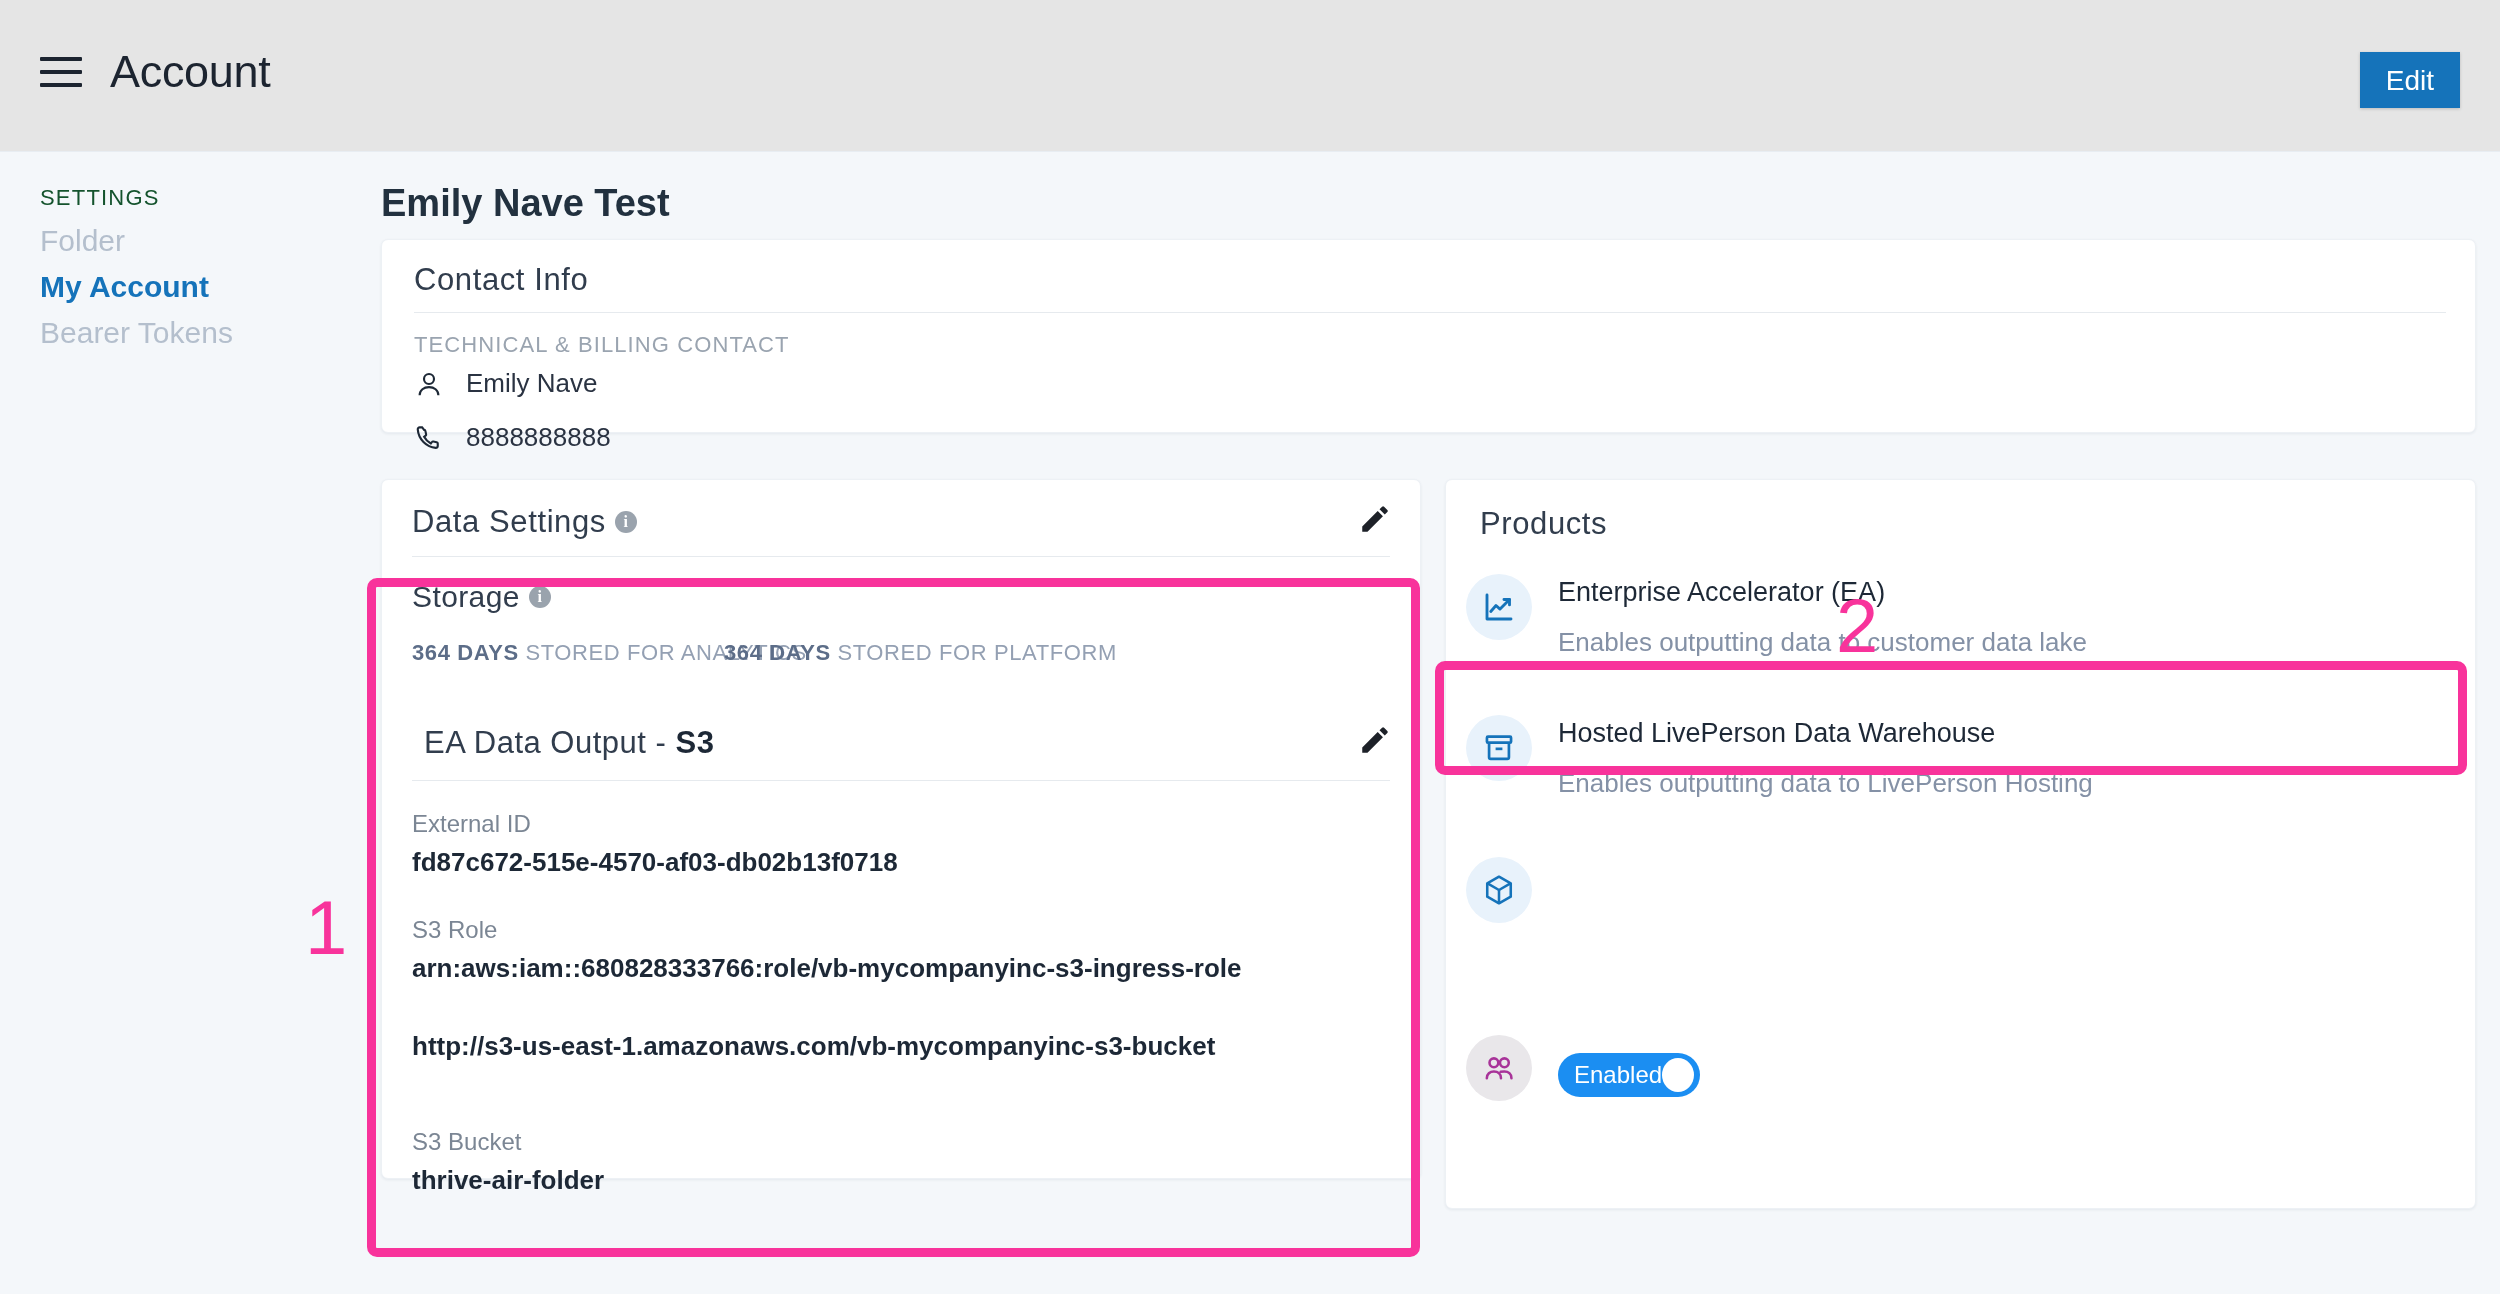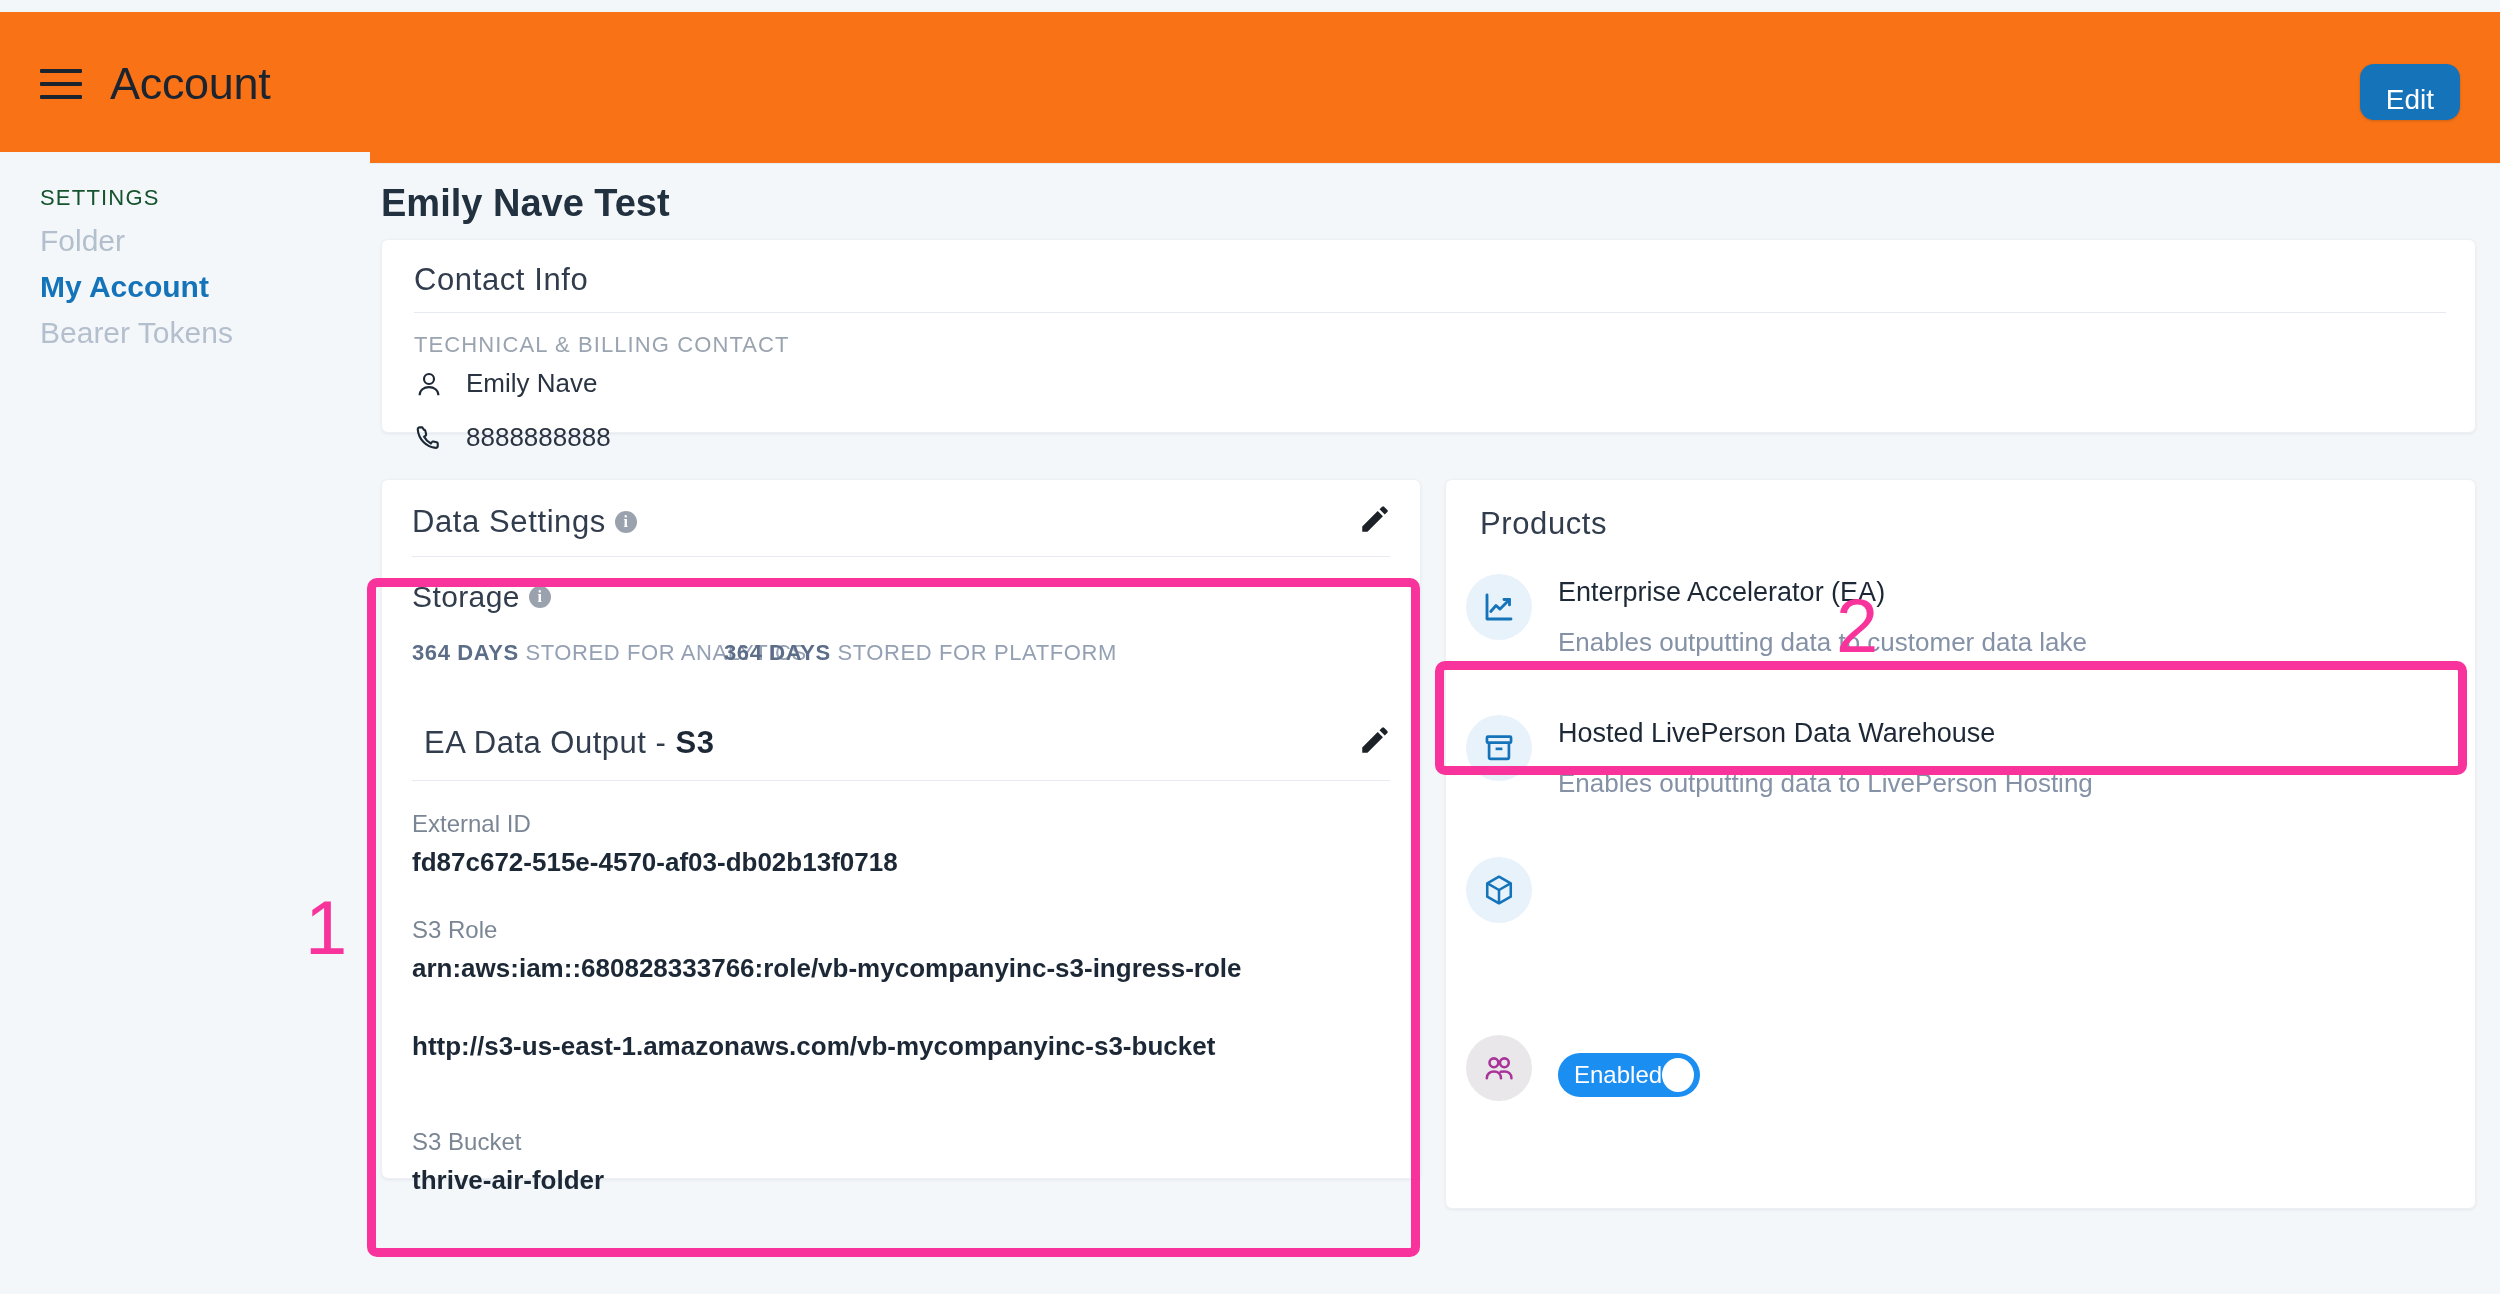--- a/index.html
+++ b/index.html
@@ -7,39 +7,39 @@
     width: 2500px; height: 1294px;
     font-family: "Liberation Sans", sans-serif;
     background: #f4f7fa;
     overflow: hidden;
   }
   #root { position: relative; width: 2500px; height: 1294px; }
 
   
   .topbar {
     position: absolute; left: 0; top: 0; width: 2500px; height: 152px;
-    background: #f97316;
+    background: #e5e5e5;
     border-bottom: 1px solid #e8edf2;
-    display: flex; align-items: center; margin-top: 12px;
+    display: flex; align-items: center;
   }
   .hamburger {
     position: absolute; left: 40px; top: 50px;
     width: 42px; height: 44px; cursor: pointer;
     display: flex; flex-direction: column; justify-content: space-between; padding: 7px 0;
   }
   .hamburger span { display: block; width: 42px; height: 4px; background: #1c2430; border-radius: 1px; }
   .topbar-title {
     position: absolute; left: 110px; top: 46px;
     font-size: 45px; font-weight: 500; color: #1c2430; letter-spacing: -0.3px;
   }
   .edit-button {
     position: absolute; right: 40px; top: 52px;
     background: #1573ba; color: #ffffff;
-    border: none; border-radius: 14px;
-    padding: 8px 26px; height: 56px; line-height: 56px;
+    border: none; border-radius: 0;
+    padding: 1px 26px; height: 56px; line-height: 56px;
     font-size: 28px; font-family: "Liberation Sans", sans-serif;
     cursor: pointer; box-shadow: 0 1px 3px rgba(0,0,0,0.18);
   }
 
   
   .sidebar { position: absolute; left: 0; top: 152px; width: 370px; height: 1142px; background: #f4f7fa; }
   .sidebar-heading {
     position: absolute; left: 40px; top: 33px;
     font-size: 22px; letter-spacing: 1.2px; color: #14532d; font-weight: 400;
   }

